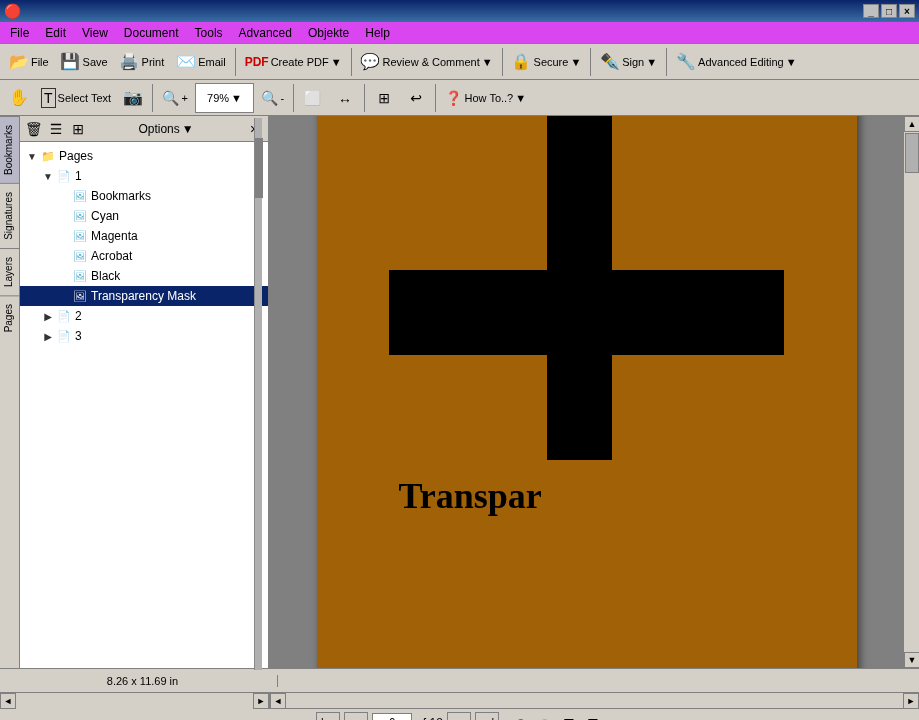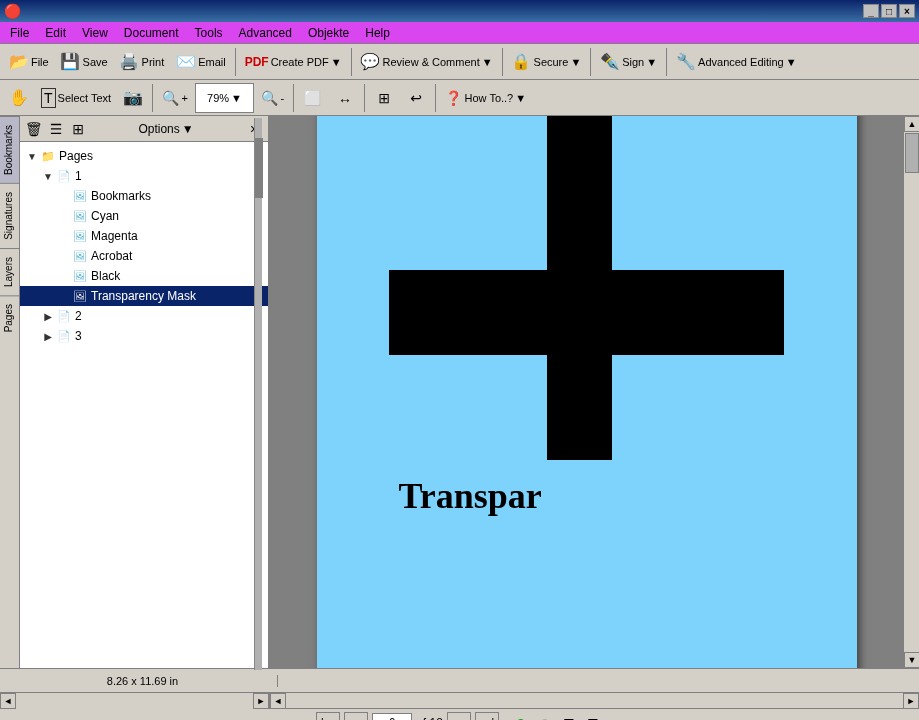--- a/index.html
+++ b/index.html
@@ -181,21 +181,21 @@
     }
     #pdf-canvas {
       flex: 1;
       display: flex;
       align-items: center;
       justify-content: center;
       overflow: hidden;
       position: relative;
     }
     #pdf-page {
-      background: #7dd3fc;
+      background: #a16207;
       width: 540px;
       height: 624px;
       position: relative;
       box-shadow: 3px 3px 8px rgba(0,0,0,0.5);
     }
 
     
     #right-scrollbar {
       width: 16px;
       background: #d4d0c8;

